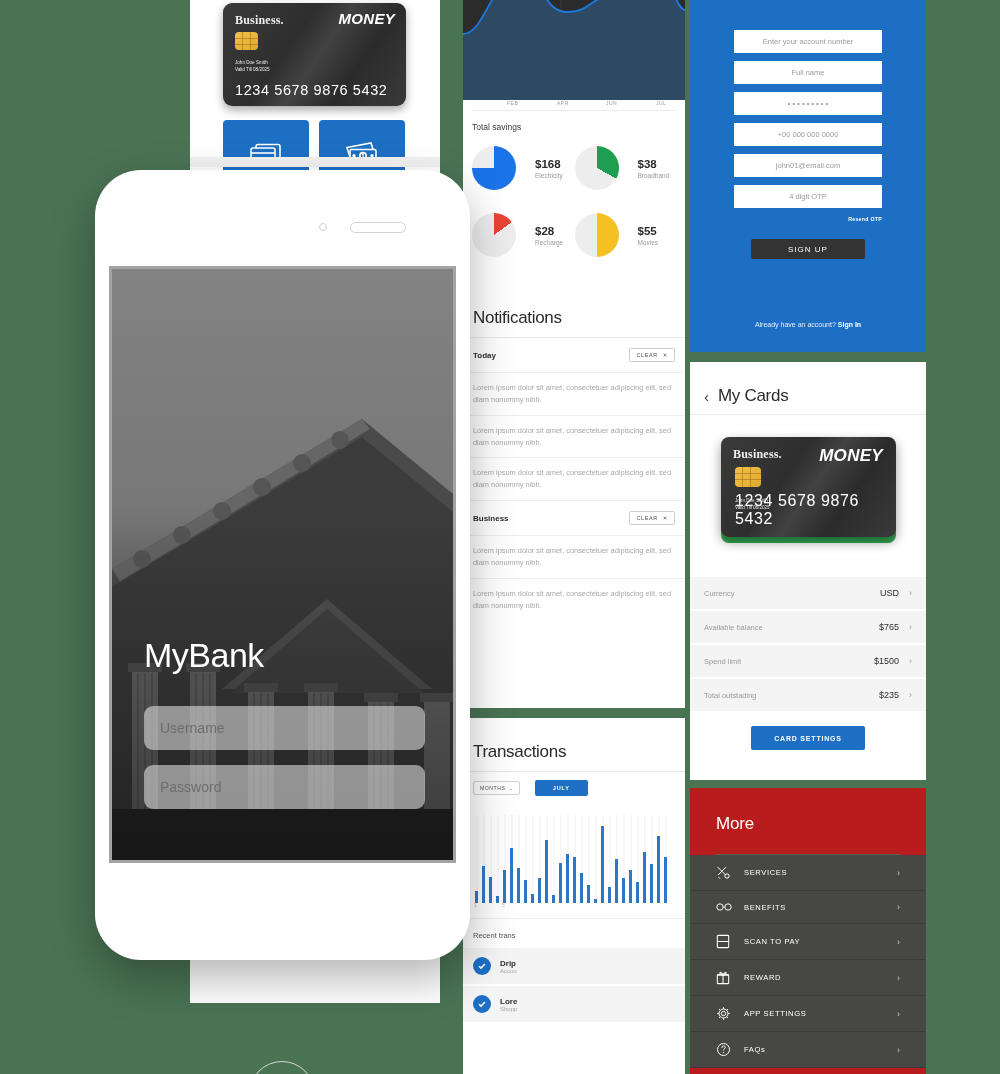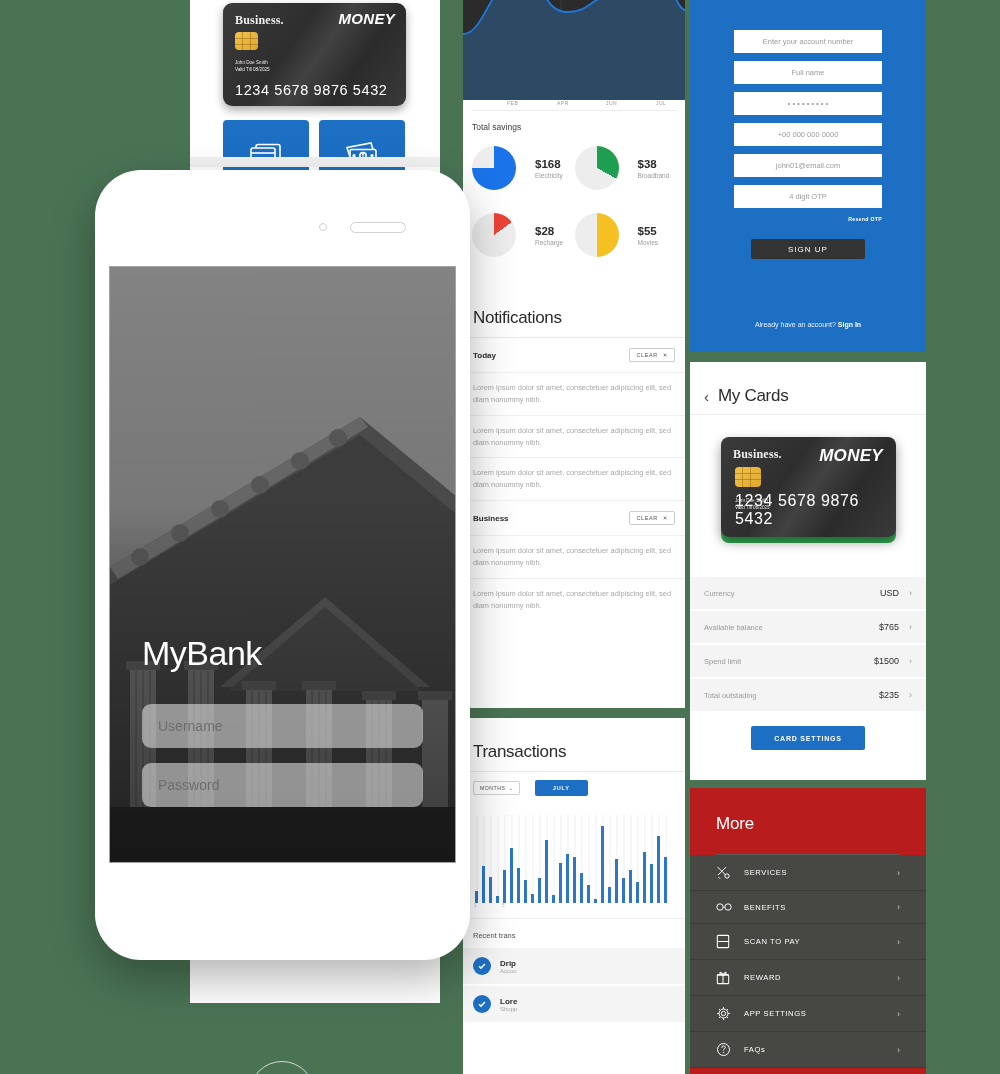--- a/index.html
+++ b/index.html
@@ -137,21 +137,21 @@
   .more-chev{font-size:9px;color:#cfcfcf;}
 
   
   #phone{position:absolute;left:95px;top:170px;width:375px;height:790px;
     background:#fff;border-radius:46px;box-shadow:0 18px 45px rgba(0,0,0,.3);}
   .ph-cam{position:absolute;left:224px;top:53px;width:8px;height:8px;border-radius:50%;
     border:1px solid #d2d2d2;}
   .ph-spk{position:absolute;left:255px;top:52px;width:56px;height:11px;border-radius:6px;
     border:1px solid #d2d2d2;}
   .ph-screen{position:absolute;left:14px;top:96px;width:347px;height:597px;
-    border:1px solid #a3a3a3;overflow:hidden;background:#6e6e6e;}
+    border:3px solid #a3a3a3;overflow:hidden;background:#6e6e6e;}
   .ph-sky{position:absolute;inset:0;background:linear-gradient(180deg,#8a8a8a 0%,#7d7d7d 42%,#6a6a6a 55%,#3a3a3a 100%);}
   .ph-overlay{position:absolute;inset:0;background:linear-gradient(180deg,rgba(0,0,0,.05) 40%,rgba(0,0,0,.45) 100%);}
   .ph-brand{position:absolute;left:32px;top:367px;font-size:34px;color:#fff;font-weight:400;letter-spacing:-.5px;}
   .ph-input{position:absolute;left:32px;width:281px;height:44px;border-radius:9px;
     background:rgba(235,235,235,.55);display:flex;align-items:center;padding-left:16px;
     font-size:14px;color:#6d6d6d;}
   .ph-home{position:absolute;left:154px;top:891px;width:66px;height:66px;border-radius:50%;
     border:1px solid #d6d6d6;}
 </style>
 </head>

